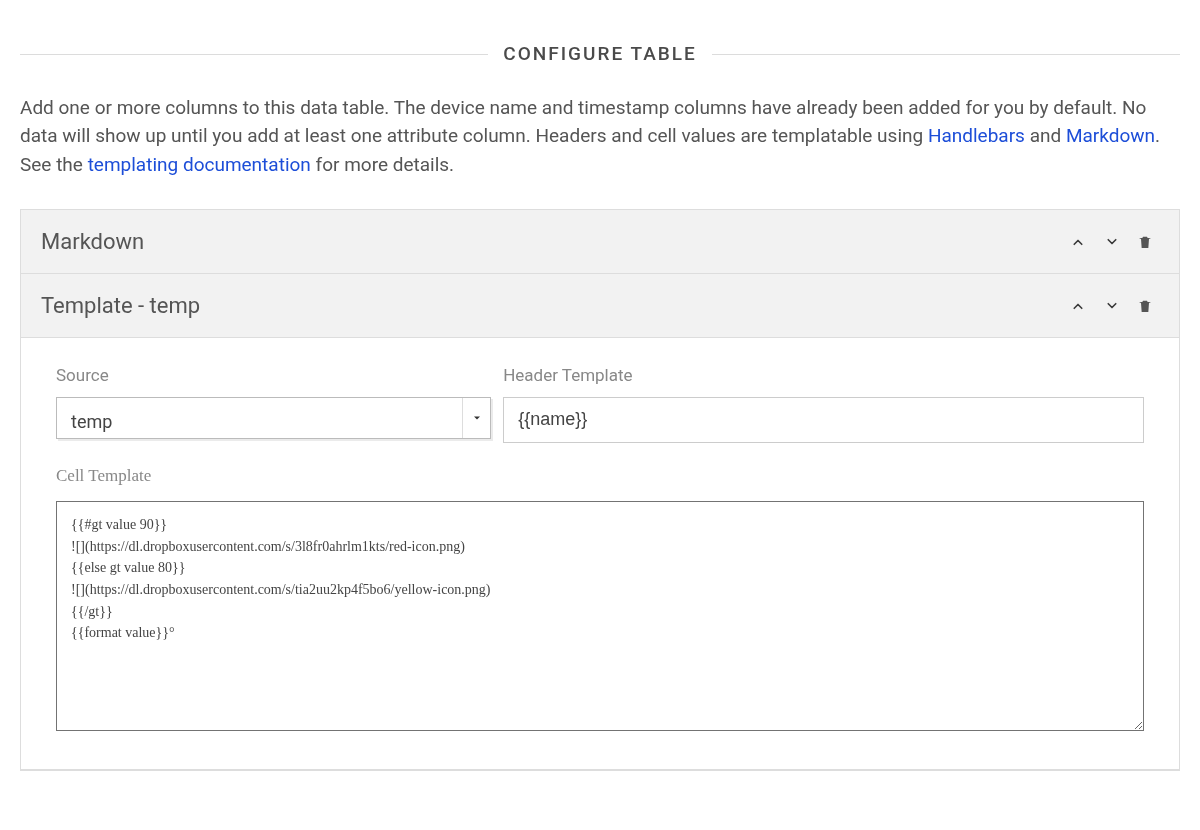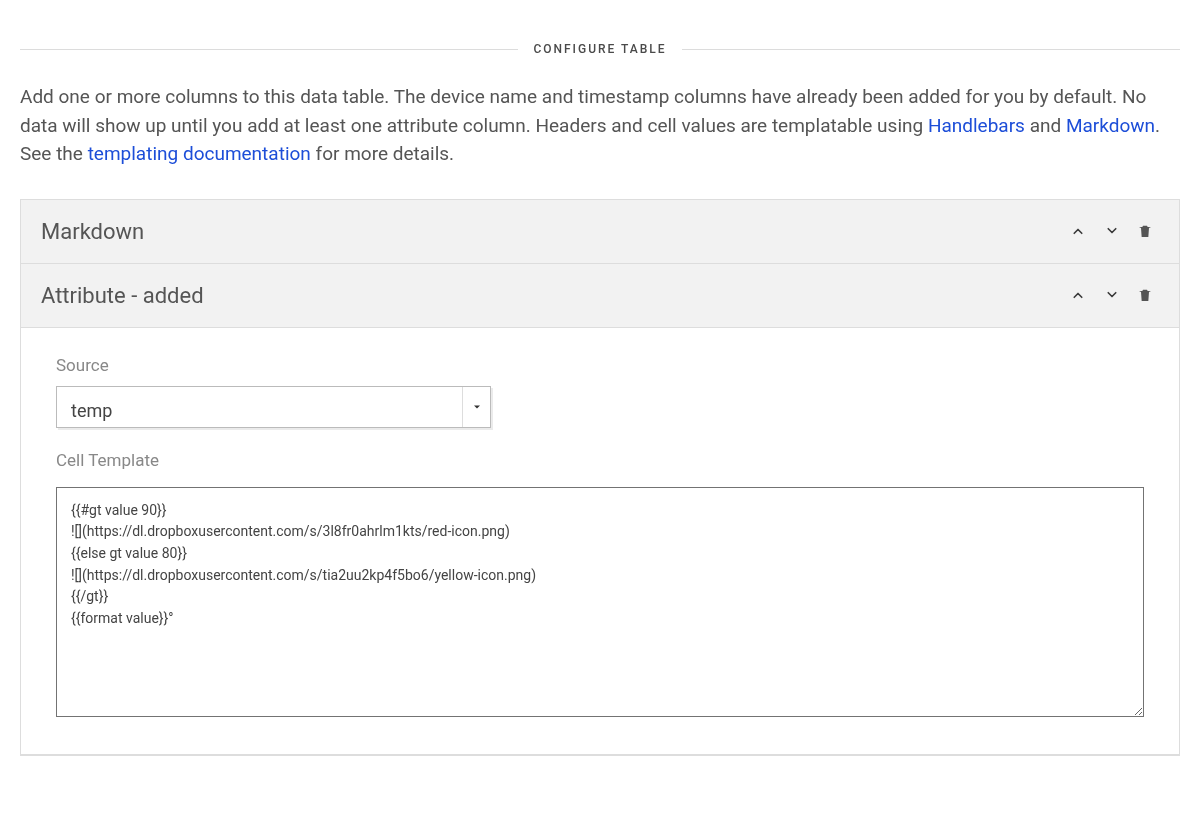--- a/index.html
+++ b/index.html
@@ -21,21 +21,21 @@
       margin: 20px 0 25px 0;
     }
     .section-divider .line {
       flex: 1;
       height: 1px;
       background: #dcdcdc;
     }
     .section-divider .title {
       margin: 0 15px;
       letter-spacing: 2px;
-      font-size: 12px;
+      font-size: 19px;
       color: #4a4a4a;
       font-weight: 500;
     }
     .description {
       color: #555;
       margin-bottom: 30px;
       font-size: 19px;
     }
     .description a {
       color: #1d4ed8;
@@ -182,21 +182,21 @@
       </span>
       <span class="icon-btn trash-icon">
         <svg viewBox="0 0 24 24">
             <path d="M6 7h12l-1 14H7L6 7zm3-3h6l1 2H8l1-2zM4 6h16v1H4z" fill="#555"></path>
           </svg>
       </span>
     </div>
   </div>
 
   <div class="panel-header">
-    <div class="panel-title">Attribute - added</div>
+    <div class="panel-title">Template - temp</div>
     <div class="panel-actions">
       <span class="icon-btn">
         <svg viewBox="0 0 24 24">
             <path d="M7 15l5-5 5 5" stroke="#3a3a3a" stroke-width="2.2" fill="none" stroke-linecap="round" stroke-linejoin="round"></path>
           </svg>
       </span>
       <span class="icon-btn">
         <svg viewBox="0 0 24 24">
             <path d="M7 9l5 5 5-5" stroke="#3a3a3a" stroke-width="2.2" fill="none" stroke-linecap="round" stroke-linejoin="round"></path>
           </svg>
@@ -215,23 +215,27 @@
         <div class="field-label">Source</div>
         <div class="select-wrapper">
           <div class="select-value">temp</div>
           <div class="select-arrow">
             <svg viewBox="0 0 24 24" width="12" height="12">
                 <path d="M6 9l6 6 6-6" fill="#333"></path>
               </svg>
           </div>
         </div>
       </div>
-    </div>
-
-    <div style="margin-top:8px;">
+      <div class="col">
+        <div class="field-label">Header Template</div>
+        <input type="text" class="text-input" value="{{name}}" style="">
+      </div>
+    </div>
+
+    <div style="margin-top:8px;font-family:Liberation Serif, serif;">
       <div class="field-label">Cell Template</div>
       <textarea class="textarea" style="">{{#gt value 90}}
 ![](https://dl.dropboxusercontent.com/s/3l8fr0ahrlm1kts/red-icon.png)
 {{else gt value 80}}
 ![](https://dl.dropboxusercontent.com/s/tia2uu2kp4f5bo6/yellow-icon.png)
 {{/gt}}
 {{format value}}°</textarea>
     </div>
   </div>
 

